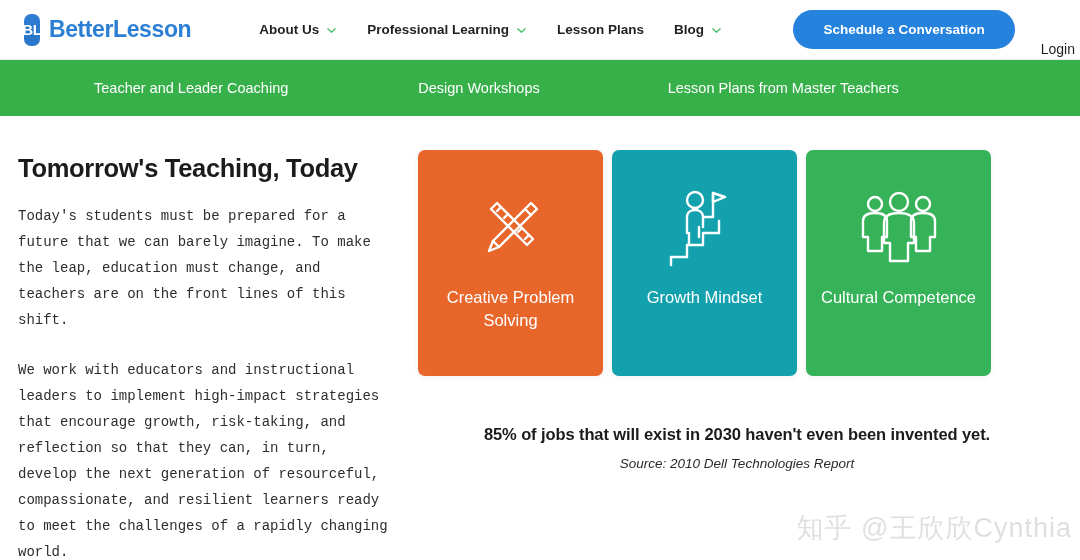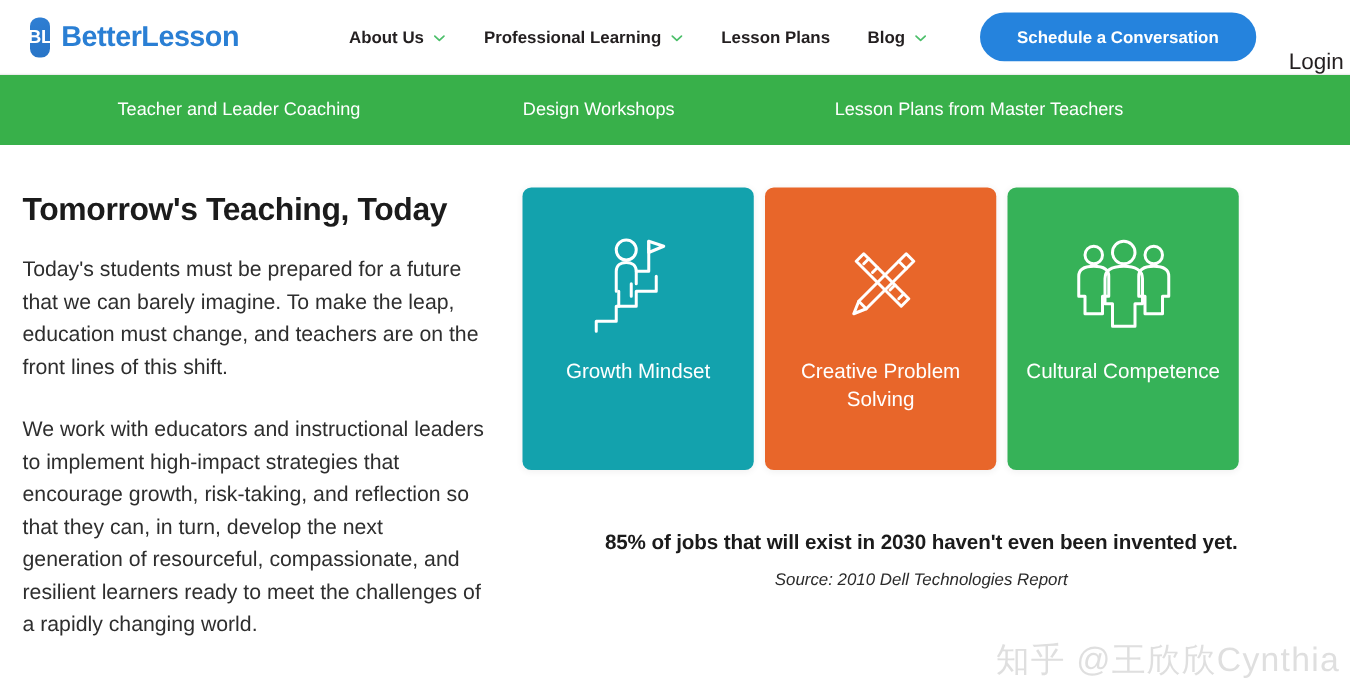--- a/index.html
+++ b/index.html
@@ -55,21 +55,21 @@
     font-size: 23px;
     font-weight: bold;
     color: #2a7fd4;
     letter-spacing: -0.4px;
   }
 
   .navlinks {
     display: flex;
     align-items: flex-end;
     gap: 30px;
-    margin-left: 88px;
+    margin-left: 68px;
   }
   .navlink {
     display: flex;
     align-items: center;
     gap: 7px;
     font-size: 13.5px;
     font-weight: bold;
     color: #231f20;
     white-space: nowrap;
     cursor: pointer;
@@ -97,21 +97,21 @@
     border-radius: 22px;
     height: 39px;
     padding: 0 30px;
     font-size: 13.5px;
     font-weight: bold;
     font-family: "Liberation Sans", sans-serif;
     white-space: nowrap;
     cursor: pointer;
   }
   .login {
-    font-size: 18px;
+    font-size: 14px;
     color: #231f20;
     cursor: pointer;
     white-space: nowrap;
     margin-top: 39px;
   }
 
   
   .subnav {
     height: 56px;
     background: #38b04a;
@@ -146,24 +146,25 @@
     padding-top: 6px;
   }
   .headline {
     font-size: 25.5px;
     font-weight: bold;
     color: #1b1b1b;
     letter-spacing: -0.3px;
     margin-bottom: 20px;
   }
   .para {
-    font-size: 17px;
+    font-size: 14px;
     line-height: 26px;
     color: #2e2e2e;
     margin-bottom: 24px;
+    font-family: Liberation Mono, monospace;
   }
 
   .right-col {
     flex: 1 1 auto;
     padding-left: 12px;
     padding-top: 2px;
   }
 
   .cards {
     display: flex;
@@ -297,59 +298,59 @@
     <div class="left-col">
       <h1 class="headline">Tomorrow's Teaching, Today</h1>
       <p class="para">Today's students must be prepared for a future that we can barely imagine. To make the leap, education must change, and teachers are on the front lines of this shift.</p>
       <p class="para">We work with educators and instructional leaders to implement high-impact strategies that encourage growth, risk-taking, and reflection so that they can, in turn, develop the next generation of resourceful, compassionate, and resilient learners ready to meet the challenges of a rapidly changing world.</p>
     </div>
 
     <div class="right-col">
 
       <div class="cards">
 
-        <div class="card" style="background:#13a2ad">
-          <div class="card-icon">
-            <svg width="80" height="84" viewBox="0 0 80 84" fill="none" stroke="#ffffff" stroke-width="2.4" stroke-linecap="round" stroke-linejoin="round">
-
-              <path d="M6 78 L6 70 L22 70 L22 58 L38 58 L38 46 L54 46 L54 34"></path>
-
-              <circle cx="30" cy="13" r="8"></circle>
-
-              <path d="M22 30 L22 46 M22 30 C22 25 26 23 30 23 C34 23 38 25 38 30 L38 40"></path>
-
-              <path d="M38 30 L48 30 L48 12"></path>
-
-              <path d="M24 46 L24 58 M34 40 L34 50"></path>
-
-              <path d="M48 6 L60 10 L48 15 Z"></path>
-              <path d="M48 6 L48 12"></path>
-            </svg>
-          </div>
-          <div class="card-label">Growth Mindset</div>
-        </div>
-
         <div class="card" style="background:#e8662a">
           <div class="card-icon">
             <svg width="80" height="80" viewBox="0 0 80 80" fill="none" stroke="#ffffff" stroke-width="2.4" stroke-linecap="round" stroke-linejoin="round">
 
               <path d="M60 14 L66 20 L28 58 L18 62 L22 52 Z"></path>
               <path d="M54 20 L60 26"></path>
               <path d="M22 52 L28 58"></path>
 
               <path d="M20 20 L26 14 L62 50 L56 56 Z"></path>
               <path d="M26 22 L30 18"></path>
               <path d="M33 29 L37 25"></path>
               <path d="M47 43 L51 39"></path>
               <path d="M54 50 L58 46"></path>
             </svg>
           </div>
           <div class="card-label">Creative Problem Solving</div>
         </div>
 
+        <div class="card" style="background:#13a2ad">
+          <div class="card-icon">
+            <svg width="80" height="84" viewBox="0 0 80 84" fill="none" stroke="#ffffff" stroke-width="2.4" stroke-linecap="round" stroke-linejoin="round">
+
+              <path d="M6 78 L6 70 L22 70 L22 58 L38 58 L38 46 L54 46 L54 34"></path>
+
+              <circle cx="30" cy="13" r="8"></circle>
+
+              <path d="M22 30 L22 46 M22 30 C22 25 26 23 30 23 C34 23 38 25 38 30 L38 40"></path>
+
+              <path d="M38 30 L48 30 L48 12"></path>
+
+              <path d="M24 46 L24 58 M34 40 L34 50"></path>
+
+              <path d="M48 6 L60 10 L48 15 Z"></path>
+              <path d="M48 6 L48 12"></path>
+            </svg>
+          </div>
+          <div class="card-label">Growth Mindset</div>
+        </div>
+
         <div class="card" style="background:#36b258">
           <div class="card-icon">
             <svg width="84" height="76" viewBox="0 0 84 76" fill="none" stroke="#ffffff" stroke-width="2.4" stroke-linecap="round" stroke-linejoin="round">
 
               <circle cx="18" cy="13" r="7"></circle>
               <path d="M6 30 C6 24 11 22 18 22 C25 22 30 24 30 30 L30 46 L25 46 L25 60 L11 60 L11 46 L6 46 Z"></path>
 
               <circle cx="66" cy="13" r="7"></circle>
               <path d="M54 30 C54 24 59 22 66 22 C73 22 78 24 78 30 L78 46 L73 46 L73 60 L59 60 L59 46 L54 46 Z"></path>
 

